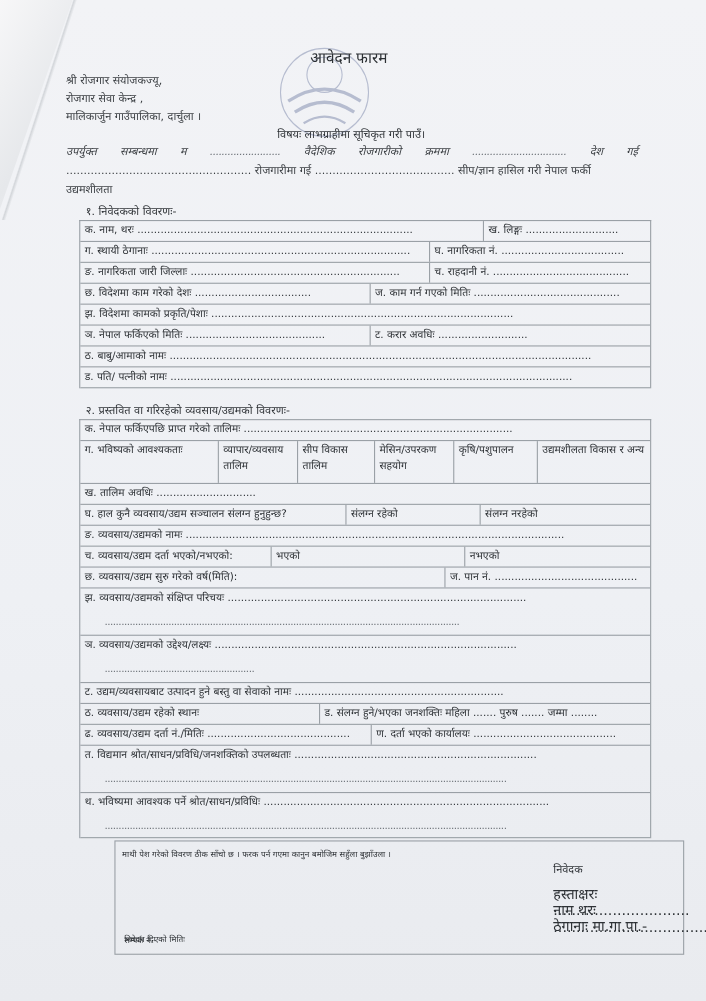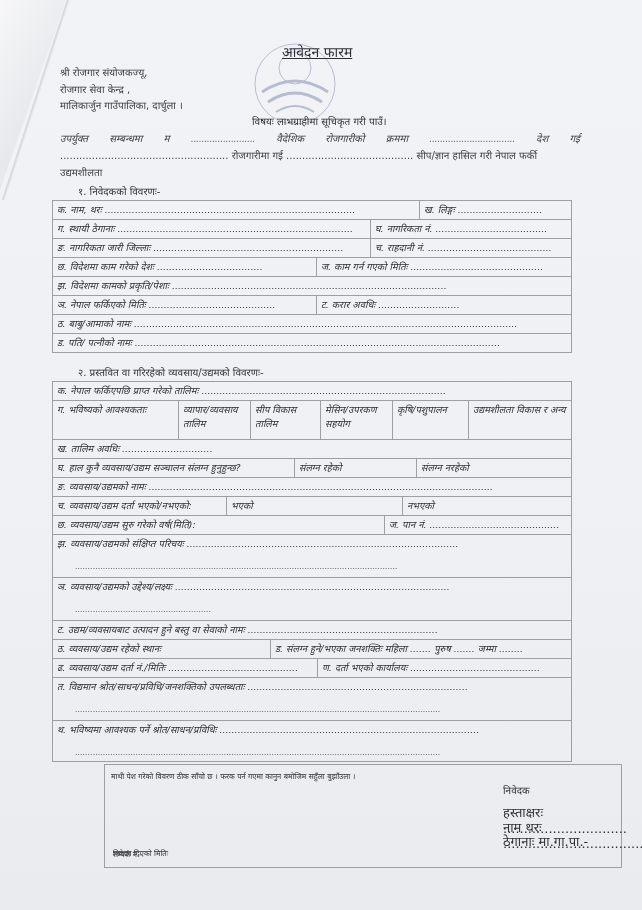--- a/index.html
+++ b/index.html
@@ -1,27 +1,27 @@
 <!DOCTYPE html>
 <html><head>
 <meta charset="utf-8">
 <style>
   html,body{margin:0;padding:0;}
   body{width:642px;height:910px;overflow:hidden;background:#eceff3;font-family:"DejaVu Sans","Liberation Sans",sans-serif;color:#2e3236;position:relative;}
   .page{position:absolute;left:0;top:0;width:642px;height:910px;background:linear-gradient(180deg,#f2f3f6 0%,#eef0f4 60%,#e9ebef 100%);}
   .fold{position:absolute;left:0;top:0;width:70px;height:200px;background:linear-gradient(120deg,#f7f7f8 0%,#e6e8eb 55%,rgba(236,239,243,0) 100%);clip-path:polygon(0 0,66px 0,0 190px);}
   .fold-edge{position:absolute;left:0;top:0;width:70px;height:200px;background:linear-gradient(108deg,transparent 49%,#d3d6da 50%,transparent 52%);}
-  .title{position:absolute;left:282px;top:42px;font-size:14px;color:#2c3034;text-decoration:underline;}
+  .title{position:absolute;left:282px;top:42px;font-size:14px;color:#2c3034;}
   .addr{position:absolute;left:60px;font-size:10px;color:#3a3e42;}
   .stamp{position:absolute;left:232px;top:40px;width:126px;height:88px;opacity:.35;}
   .subject{position:absolute;left:252px;top:114px;font-size:10px;}
   .para{position:absolute;left:60px;width:520px;font-size:10px;line-height:17px;color:#3a3e42;}
   .para-row{display:flex;justify-content:space-between;font-style:italic;}
   .sec-head{position:absolute;left:78px;font-size:10px;}
-  .tbl{position:absolute;left:52px;width:518px;border:1px solid #9aa0a6;border-bottom:none;font-style:italic;}
+  .tbl{position:absolute;left:72px;width:518px;border:1px solid #9aa0a6;border-bottom:none;}
   .row{display:flex;border-bottom:1px solid #9aa0a6;min-height:18px;}
   .cell{padding:2px 4px;font-size:9.5px;line-height:14px;border-right:1px solid #9aa0a6;box-sizing:border-box;white-space:nowrap;overflow:hidden;}
   .cell:last-child{border-right:none;}
   .dots{color:#6d7278;letter-spacing:-.5px;}
   .wrap{white-space:normal;}
   .ctr{}
   .decl{position:absolute;left:60px;top:764px;width:518px;height:104px;border:1px solid #9aa0a6;box-sizing:border-box;font-size:7.5px;margin-left:44px;}
   .decl .txt{position:absolute;left:6px;top:6px;}
   .sig{position:absolute;left:398px;font-size:13px;}
   .sig-h{font-size:10px;}

